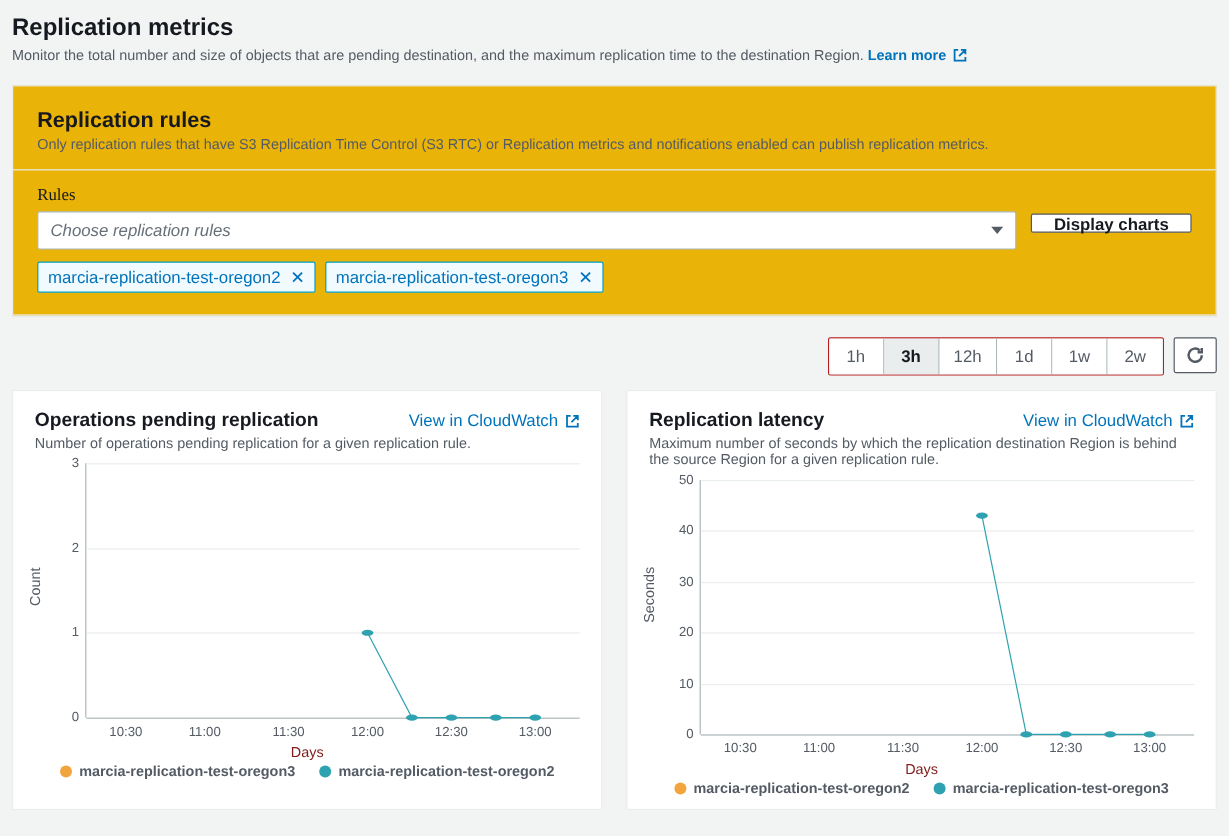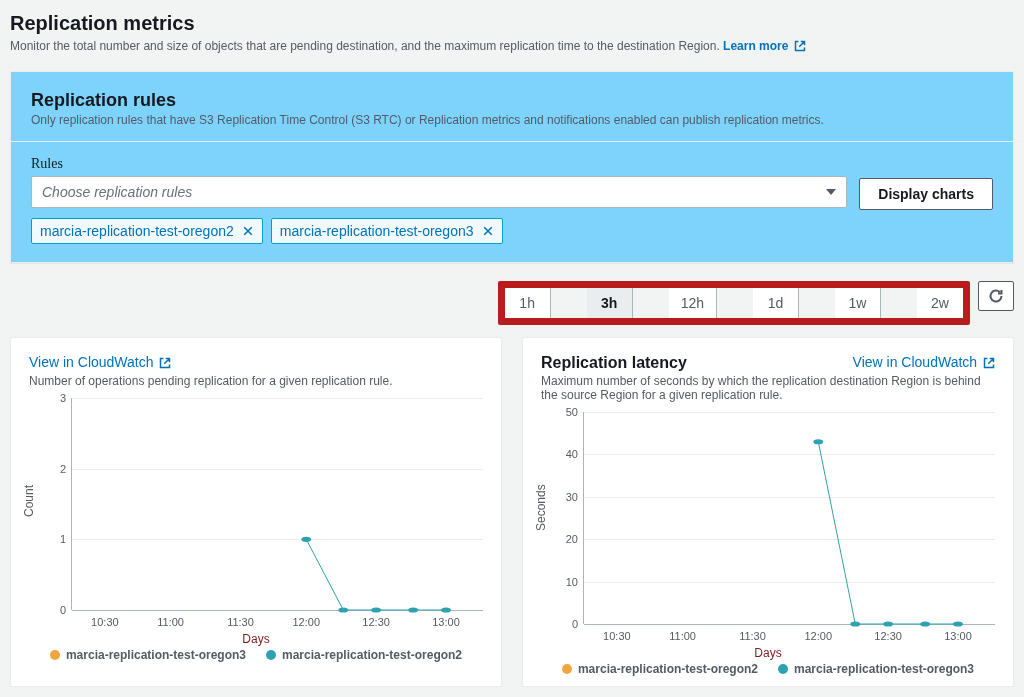--- a/index.html
+++ b/index.html
@@ -27,21 +27,21 @@
     cursor: pointer;
     font-weight: 700;
   }
   .ext-icon {
     display: inline-block;
     vertical-align: -2px;
     margin-left: 2px;
   }
 
   .panel {
-    background: #7dd3fc;
+    background: #eab308;
     border: 1px solid #eaeded;
     box-shadow: 0 1px 1px rgba(0,0,0,.05);
     padding: 18px 20px;
     margin-bottom: 18px;
   }
   .panel-title {
     font-size: 18px;
     font-weight: 700;
     margin-bottom: 2px;
   }
@@ -87,21 +87,21 @@
     border-left: 5px solid transparent;
     border-right: 5px solid transparent;
     border-top: 6px solid #545b64;
   }
   .btn {
     background: #fff;
     border: 1px solid #545b64;
     border-radius: 2px;
     font-weight: 700;
     color: #16191f;
-    height: 32px;
+    height: 16px;
     padding: 0 18px;
     font-size: 14px;
     cursor: pointer;
     white-space: nowrap;
   }
 
   .tags {
     display: flex;
     gap: 8px;
     margin-top: 10px;
@@ -125,24 +125,23 @@
 
   
   .time-row {
     display: flex;
     justify-content: flex-end;
     gap: 8px;
     margin-bottom: 12px;
   }
   .seg {
     display: flex;
-    border: 7px solid #b91c1c;
+    border: 1px solid #b91c1c;
     border-radius: 2px;
     overflow: hidden;
-    gap: 36px;
   }
   .seg button {
     background: #fff;
     border: none;
     border-right: 1px solid #aab7b8;
     padding: 0 12px;
     height: 30px;
     font-size: 14px;
     color: #545b64;
     cursor: pointer;
@@ -344,20 +343,21 @@
     <svg width="16" height="16" viewBox="0 0 16 16">
       <path fill="none" stroke="#545b64" stroke-width="2" d="M13.5 8a5.5 5.5 0 1 1-1.6-3.9M13.5 2v3.5H10"></path>
     </svg>
   </div>
 </div>
 
 <div class="cards">
 
   <div class="card">
     <div class="card-header">
+      <div class="card-title">Operations pending replication</div>
       <div class="cw-link">
         <span>View in CloudWatch</span>
         <span class="ext-icon">
           <svg width="12" height="12" viewBox="0 0 16 16">
               <path fill="none" stroke="#0073bb" stroke-width="2" d="M6 2H2v12h12v-4M9 2h5v5M14 2 7 9"></path>
             </svg>
         </span>
       </div>
     </div>
     <div class="card-desc">Number of operations pending replication for a given replication rule.</div>

